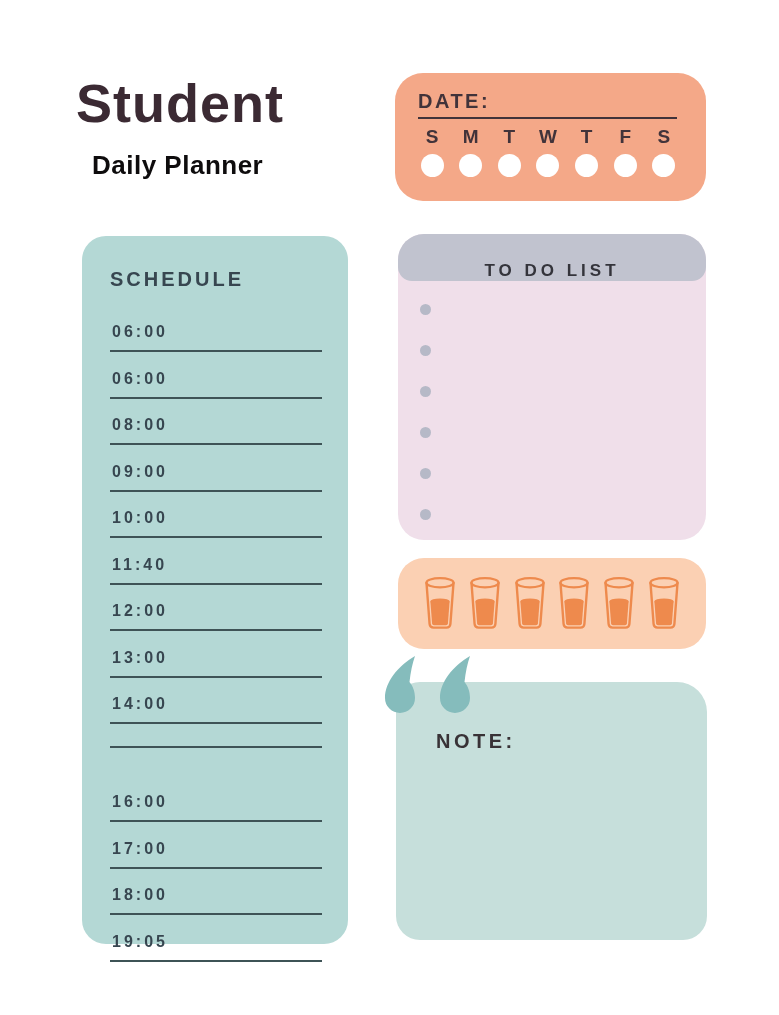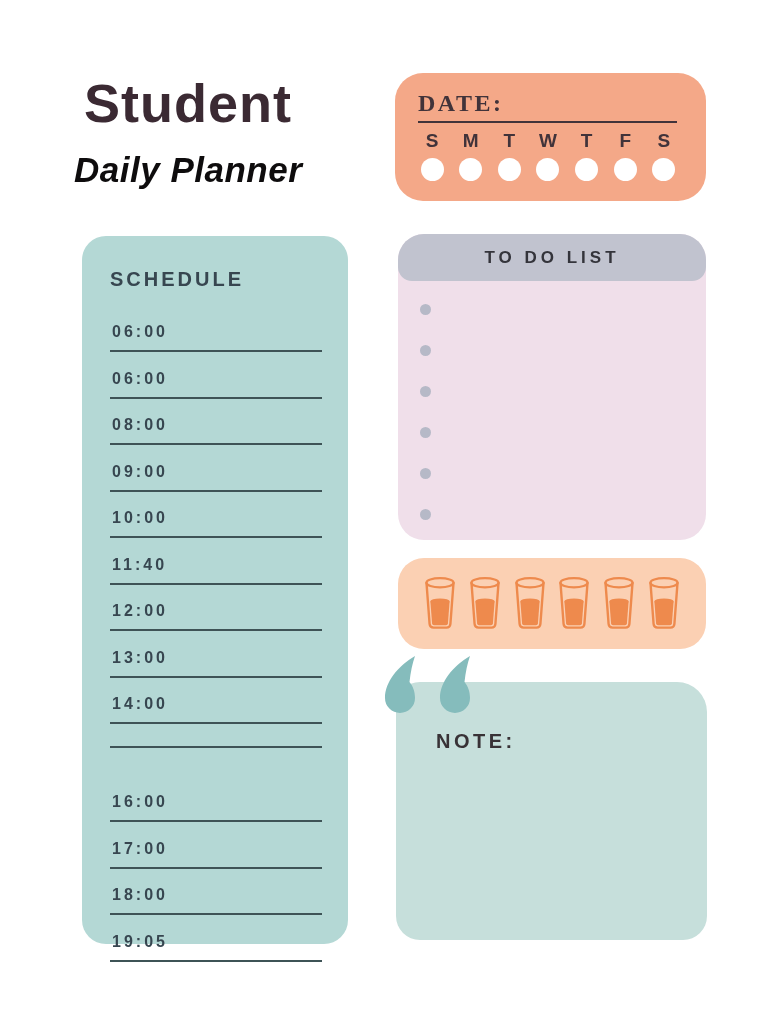--- a/index.html
+++ b/index.html
@@ -10,29 +10,29 @@
     --water_bg:#fbd0b3; --glass:#ee8a4d;
     --note_bg:#c6dfdb; --note_ink:#383236; --quote:#85bcbc;
     --page_bg:#ffffff;
   }
   *{margin:0;padding:0;box-sizing:border-box;}
   html,body{background:var(--page_bg);}
   body{font-family:"Liberation Sans",sans-serif;}
   .page{position:relative;width:779px;height:1015px;background:var(--page_bg);overflow:hidden;}
 
   
-  .main-title{position:absolute;left:84px;top:72px;font-size:54px;font-weight:800;
+  .main-title{position:absolute;left:76px;top:72px;font-size:54px;font-weight:800;
     letter-spacing:1px;color:var(--title_ink);}
-  .sub-title{position:absolute;left:74px;top:150px;font-size:35px;font-weight:800;
-    letter-spacing:.5px;color:var(--subtitle_ink);font-style:italic;}
+  .sub-title{position:absolute;left:92px;top:150px;font-size:26px;font-weight:800;
+    letter-spacing:.5px;color:var(--subtitle_ink);}
 
   
   .date-box{position:absolute;left:395px;top:73px;width:311px;height:128px;
     background:var(--date_bg);border-radius:28px;padding:17px 23px 0 23px;}
-  .date-label{font-size:24px;font-weight:700;letter-spacing:2.5px;color:var(--ink);font-family:Liberation Serif, serif;}
+  .date-label{font-size:20px;font-weight:700;letter-spacing:2.5px;color:var(--ink);}
   .date-line{margin-top:4px;width:259px;border-bottom:2px solid var(--ink);}
   .days-row{display:flex;justify-content:space-between;margin-top:9px;width:260px;}
   .day-col{display:flex;flex-direction:column;align-items:center;width:28px;}
   .day-letter{font-size:19px;font-weight:700;color:var(--ink);line-height:18px;}
   .day-circle{margin-top:8px;width:23px;height:23px;border-radius:50%;background:var(--circle);}
 
   
   .schedule{position:absolute;left:82px;top:236px;width:266px;height:708px;
     background:var(--schedule_bg);border-radius:24px;}
   .schedule-title{margin:30px 0 0 28px;font-size:20px;font-weight:700;letter-spacing:3px;
@@ -40,21 +40,21 @@
   .sch-rows{margin-top:30px;}
   .sch-row{height:42.5px;}
   .sch-time{display:block;margin:4px 0 0 30px;font-size:16px;font-weight:700;
     letter-spacing:3px;color:var(--schedule_ink);line-height:19px;}
   .sch-line{margin:9px 26px 0 28px;border-top:2px solid var(--line);}
 
   
   .todo{position:absolute;left:398px;top:234px;width:308px;height:306px;
     background:var(--todo_body_bg);border-radius:26px;}
   .todo-header{height:47px;background:var(--todo_header_bg);
-    border-radius:26px 26px 14px 14px;display:flex;align-items:center;justify-content:center;}
+    border-radius:26px 26px 14px 14px;display:flex;align-items:flex-end;justify-content:center;}
   .todo-title{font-size:17px;font-weight:700;letter-spacing:4px;color:var(--todo_ink);}
   .todo-rows{padding:23px 14px 0 22px;}
   .todo-row{display:flex;align-items:flex-start;height:41px;}
   .todo-bullet{width:11px;height:11px;border-radius:50%;background:var(--bullet);flex:0 0 auto;}
 
   
   .water{position:absolute;left:398px;top:558px;width:308px;height:91px;
     background:var(--water_bg);border-radius:26px;
     display:flex;align-items:center;justify-content:space-between;padding:0 22px;}
   .glass{width:40px;height:56px;display:block;}

